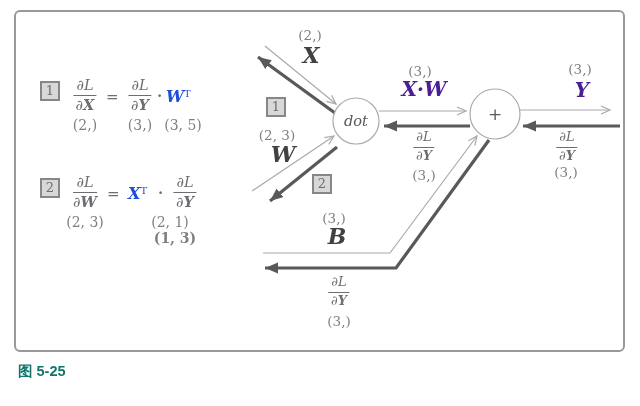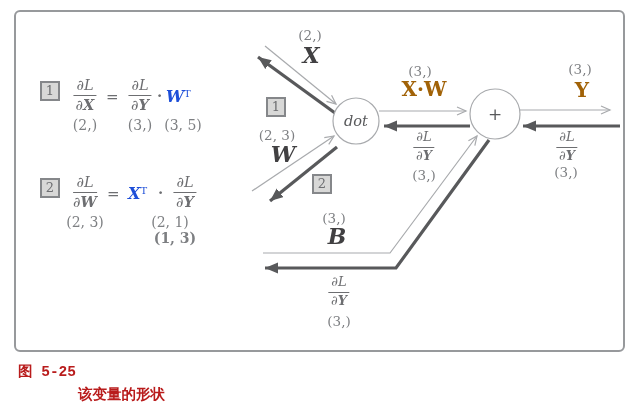--- a/index.html
+++ b/index.html
@@ -18,27 +18,27 @@
   .frac .den{display:block;padding-top:1px;}
   .frac.sm{font-size:13px;}
   .vi{font-style:italic;font-weight:normal;}
   .vb{font-style:italic;font-weight:bold;}
   .sup{font-size:10px;vertical-align:5px;font-style:normal;font-weight:normal;}
   .shape{position:absolute;transform:translateX(-50%);font-size:13.5px;color:#7d7f82;white-space:nowrap;}
   .eqshape{position:absolute;transform:translateX(-50%);font-size:14px;color:#7d7f82;white-space:nowrap;}
   .biglabel{position:absolute;transform:translateX(-50%);font-size:22px;font-weight:bold;
             font-style:italic;color:#414042;white-space:nowrap;}
   .midlabel{position:absolute;transform:translateX(-50%);font-size:20px;font-weight:bold;
-            color:#a16207;white-space:nowrap;}
+            font-style:italic;color:#4c1d95;white-space:nowrap;}
   .nodelabel{position:absolute;transform:translate(-50%,-50%);color:#58595b;font-style:italic;}
   .op{position:absolute;color:#6d6e71;font-size:15px;}
   .stv{position:absolute;color:#1d4ed8;font-size:16px;}
   
-  .cap{position:absolute;font-family:Liberation Mono, monospace;font-weight:700;
-       font-size:14.5px;color:#b91c1c;white-space:nowrap;letter-spacing:0;}
+  .cap{position:absolute;font-family:Liberation Sans, sans-serif;font-weight:700;
+       font-size:14.5px;color:#0f766e;white-space:nowrap;letter-spacing:0;}
 </style>
 </head>
 <body>
 
 <div class="page">
 
   <div class="frame"></div>
 
   <svg class="overlay" width="640" height="406" viewBox="0 0 640 406">
     <defs>
@@ -140,15 +140,14 @@
   </span>
   <span class="shape" style="left:566px;top:164px;">(3,)</span>
 
   <span class="frac sm" style="left:339px;top:275px;">
     <span class="num"><span class="vi">∂L</span></span>
     <span class="den"><span class="vi">∂</span><span class="vb">Y</span></span>
   </span>
   <span class="shape" style="left:339px;top:313px;">(3,)</span>
 
   <span class="cap" style="left:18px;top:362px;">图 5-25</span>
-  <span class="cap" style="left:78px;top:385px;">该变量的形状</span>
 
 </div>
 
 </body></html>

